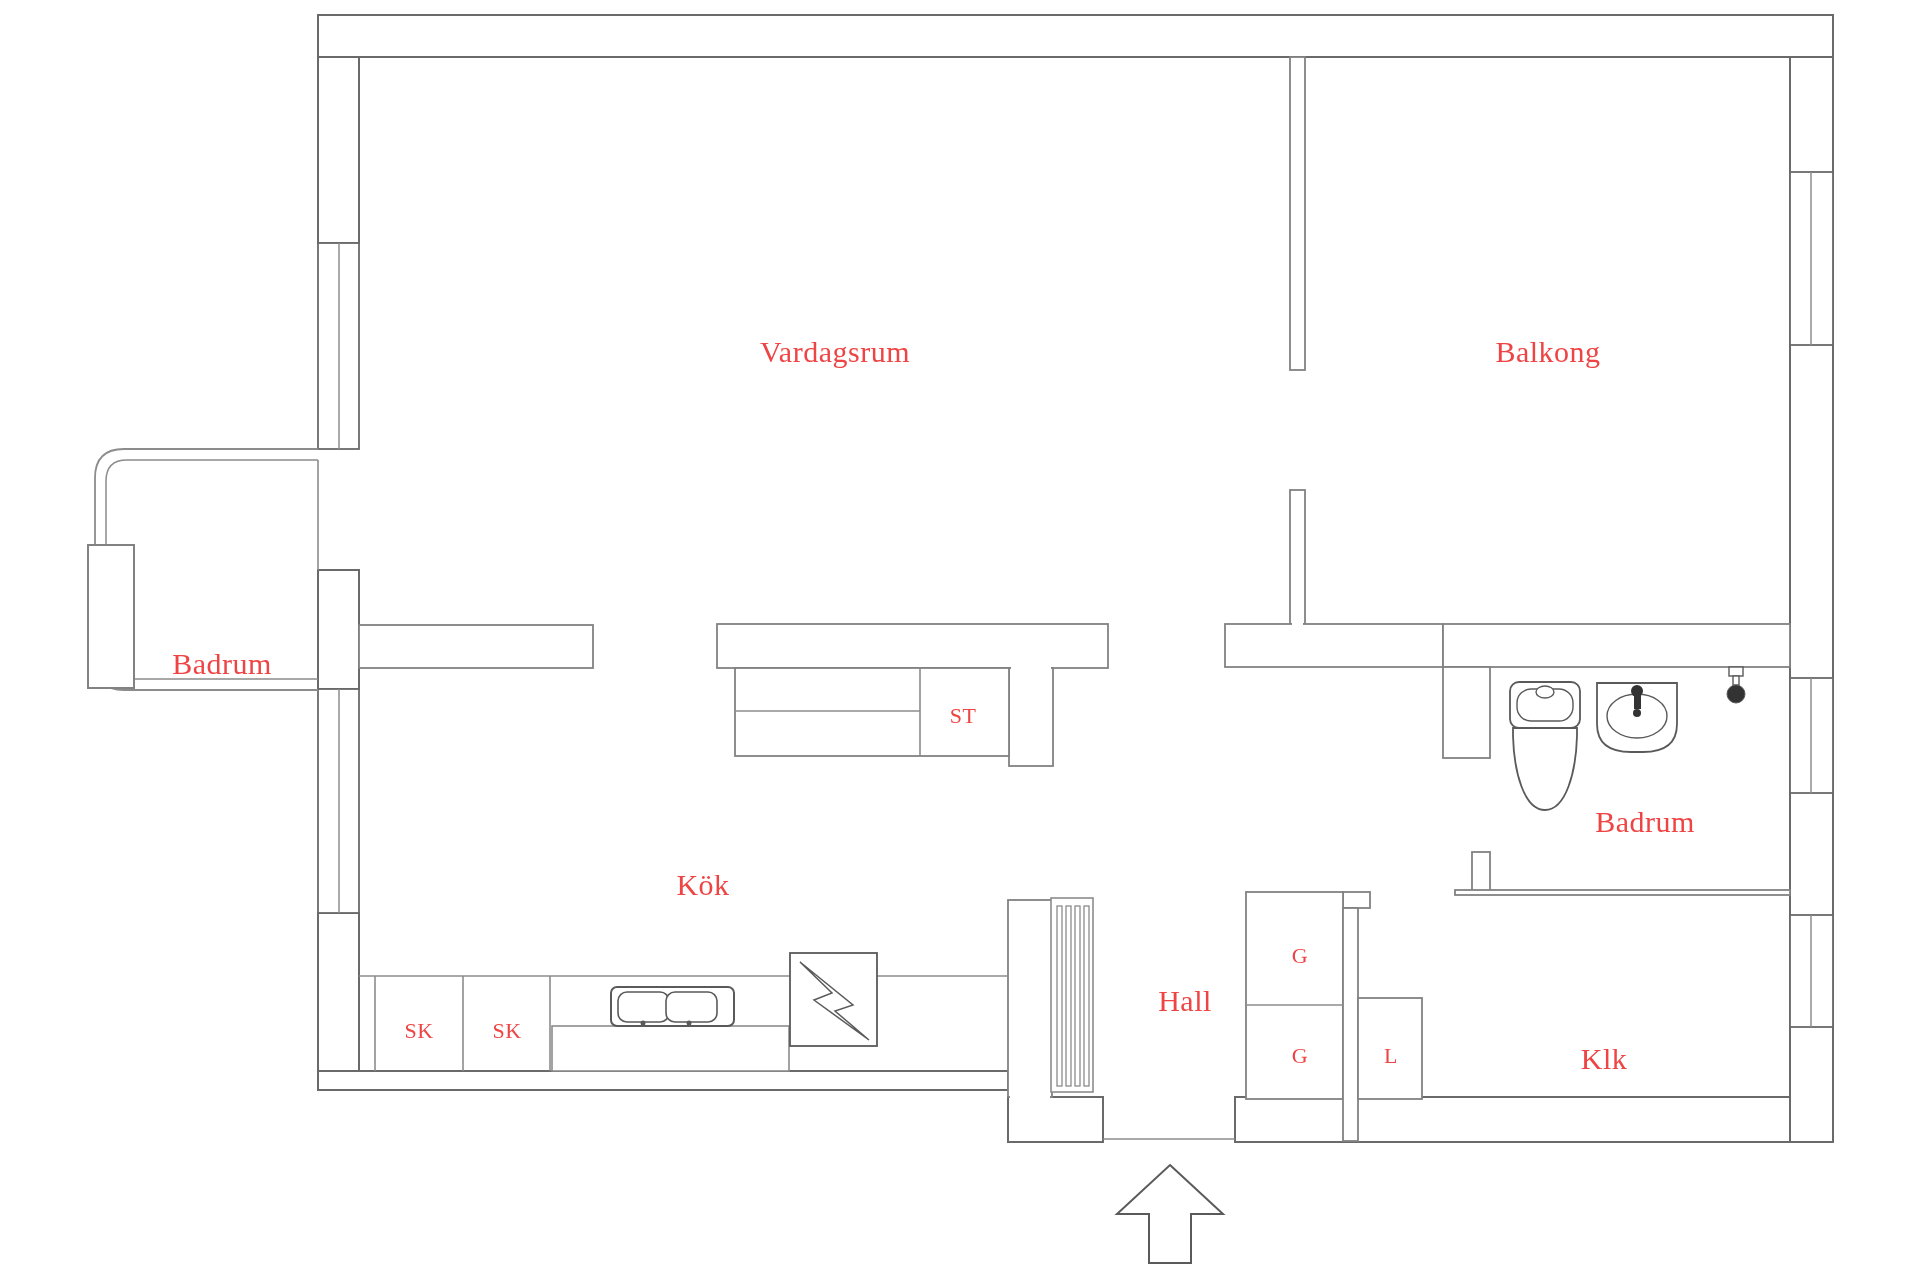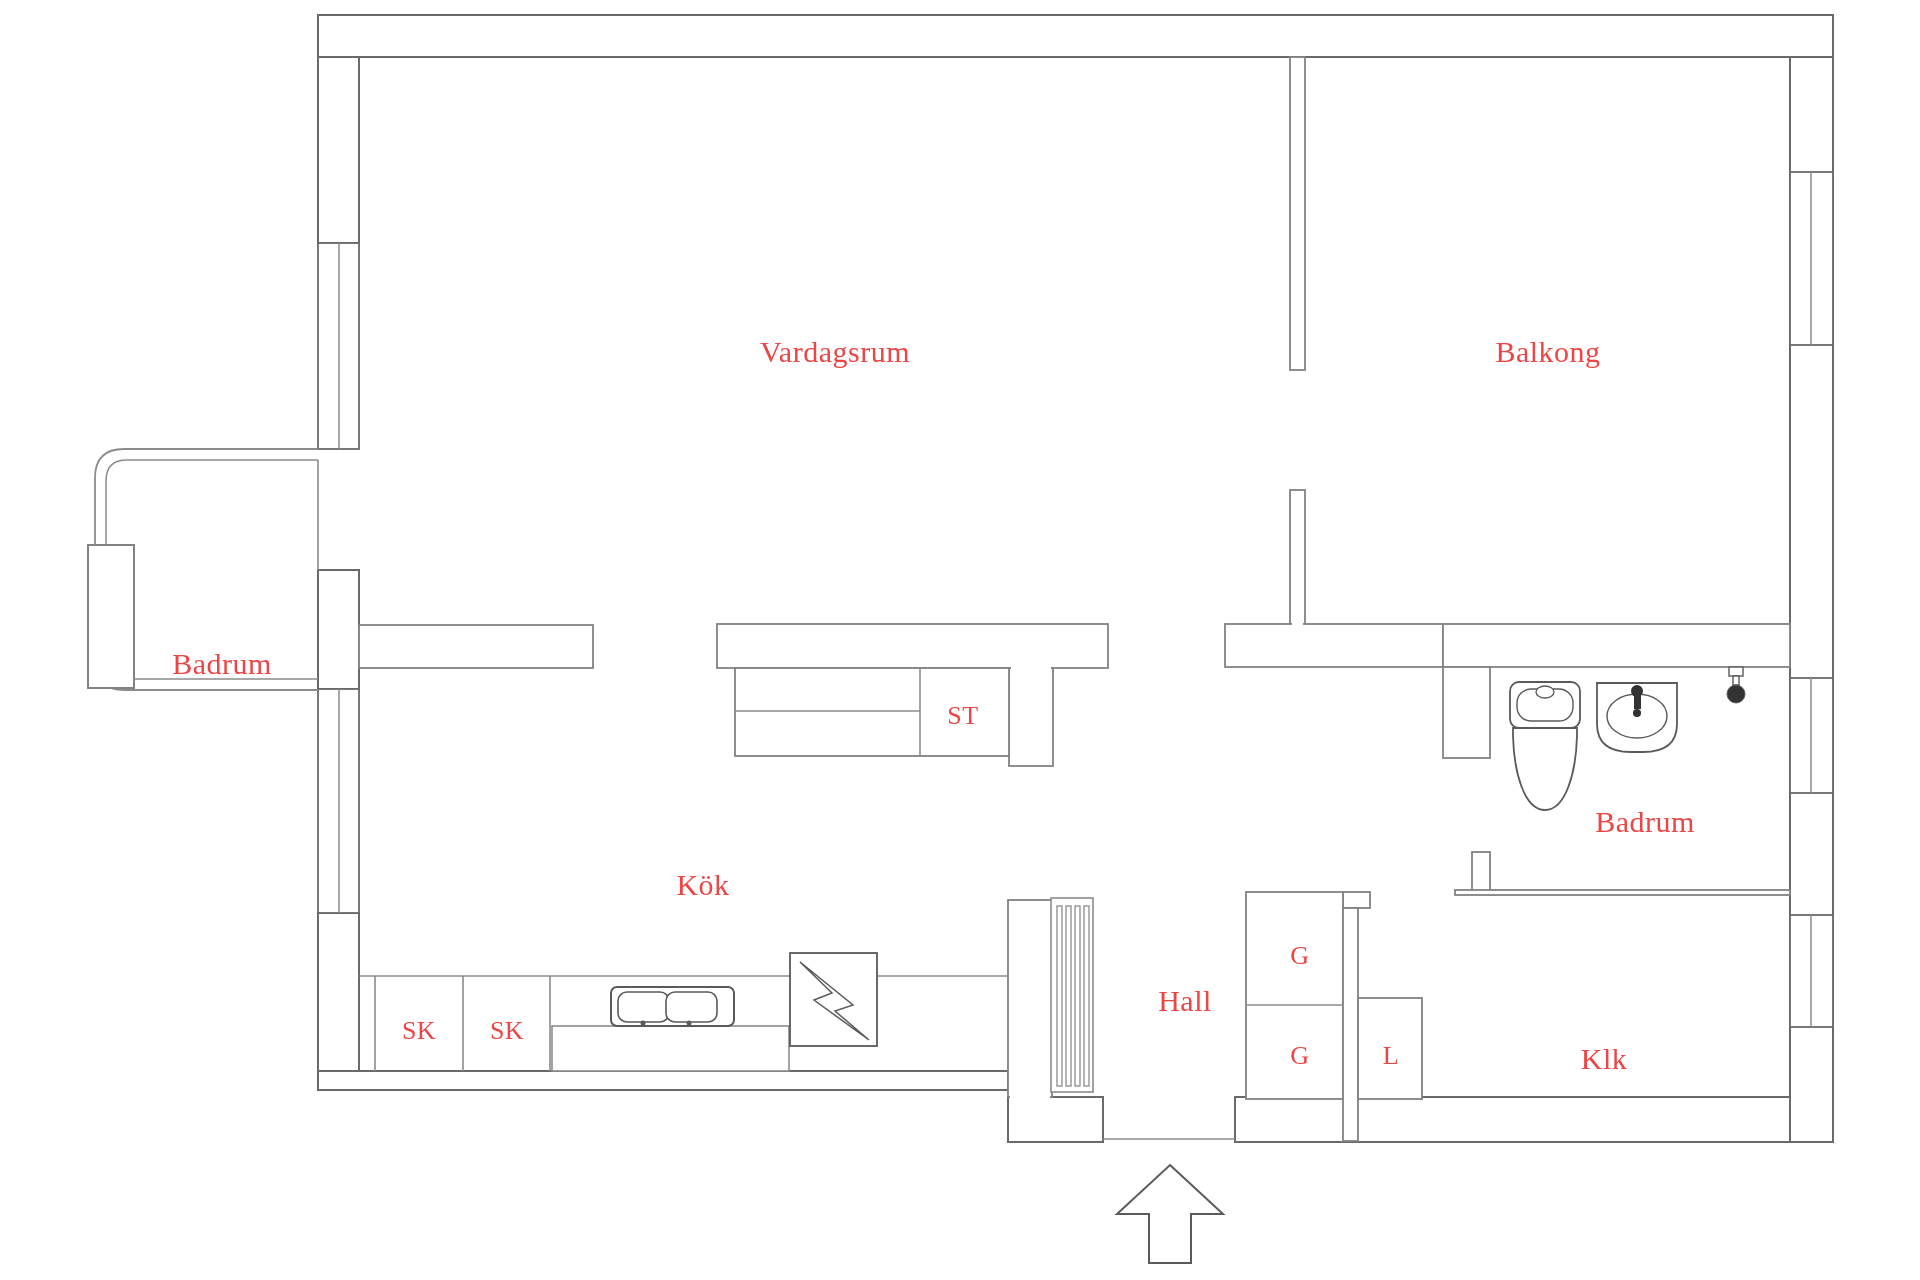--- a/index.html
+++ b/index.html
@@ -2,21 +2,21 @@
 <html><head>
 <meta charset="utf-8">
 <style>
   html,body{margin:0;padding:0;background:#ffffff;}
   .stage{position:relative;width:1920px;height:1280px;background:#ffffff;overflow:hidden;
          font-family:"Liberation Serif","DejaVu Serif",serif;}
   .stage svg{position:absolute;left:0;top:0;}
   .lbl{position:absolute;transform:translate(-50%,-50%);color:#ef4444;white-space:nowrap;
        letter-spacing:0.5px;}
   .lbl.big{font-size:30px;}
-  .lbl.small{font-size:26px;}
+  .lbl.small{font-size:22px;}
 </style>
 </head>
 <body>
 
 <div class="stage">
   <svg width="1920" height="1280" viewBox="0 0 1920 1280" xmlns="http://www.w3.org/2000/svg">
       <rect x="318" y="15" width="1515" height="42" fill="#ffffff" stroke="#6a6a6a" stroke-width="2"></rect>
       <rect x="1790" y="57" width="43" height="1085" fill="#ffffff" stroke="#6a6a6a" stroke-width="2"></rect>
       <rect x="318" y="57" width="41" height="186" fill="#ffffff" stroke="#6a6a6a" stroke-width="2"></rect>
       <rect x="318" y="570" width="41" height="119" fill="#ffffff" stroke="#6a6a6a" stroke-width="2"></rect>

